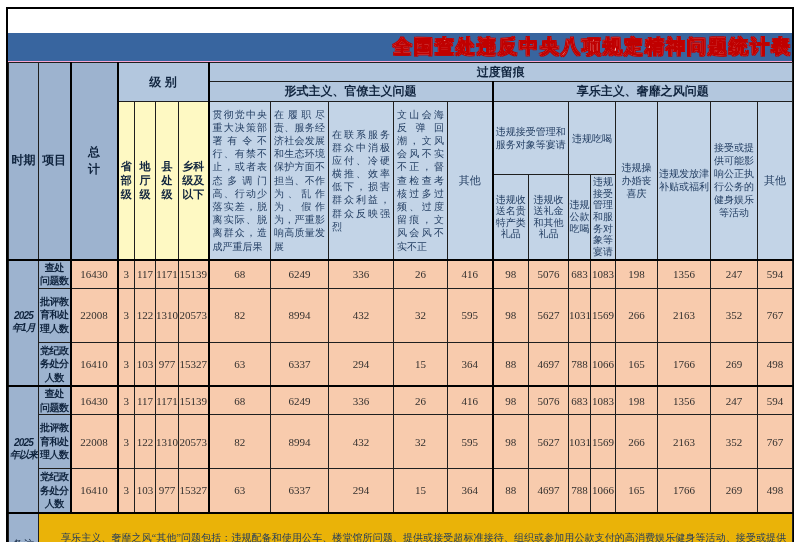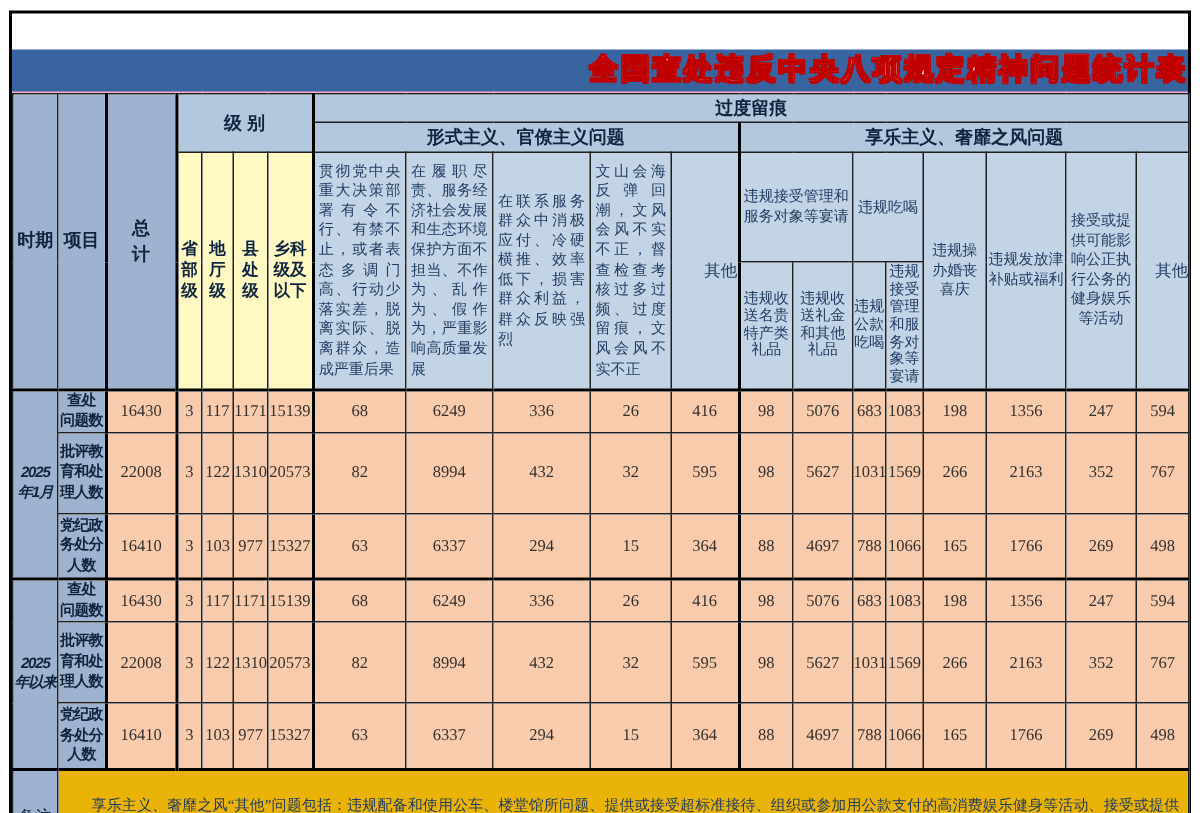--- a/index.html
+++ b/index.html
@@ -22,21 +22,21 @@
   .plabel{background:#9DB3CF;font-weight:bold;font-size:10px;letter-spacing:-0.8px;color:#10243E;font-style:italic;}
   .ilabel{background:#9DB3CF;font-weight:bold;font-size:10px;letter-spacing:-0.5px;color:#10243E;line-height:1.35;}
   .grp{background:#B3C7DE;font-weight:bold;font-size:12px;color:#10243E;}
   .lvl{background:#fef9c3;font-weight:bold;font-size:11px;color:#10243E;line-height:1.3;padding:0 1px;}
   .desc{background:#C3D4E7;font-family:"Liberation Serif",serif;font-size:10px;line-height:1.32;
         text-align:justify;padding:2px 3px;color:#1F3A5F;}
   .descc{background:#C3D4E7;font-family:"Liberation Serif",serif;font-size:10px;line-height:1.3;
         text-align:center;padding:1px;color:#1F3A5F;}
   .sub{background:#C3D4E7;font-family:"Liberation Serif",serif;font-size:10px;line-height:1.16;
         text-align:center;padding:0;color:#1F3A5F;}
-  .other{background:#C3D4E7;font-family:"Liberation Serif",serif;font-size:11px;color:#1F3A5F;text-align:right;}
+  .other{background:#C3D4E7;font-family:"Liberation Serif",serif;font-size:11px;color:#1F3A5F;}
   .num{background:#F8CBAD;font-family:"Liberation Serif",serif;font-size:11px;color:#33302E;white-space:nowrap;}
   .remarklbl{background:#9DB3CF;font-weight:normal;font-size:11px;color:#10243E;}
   .remarktd{background:#eab308;text-align:left;padding:17px 6px;}
   .remarktd div{font-family:"Liberation Serif",serif;font-size:10px;line-height:1.38;color:#1F3A5F;
         text-align:justify;text-indent:1.6em;}
   .footertd{background:#A3B9D2;padding:0;text-align:right;}
   .fbar{display:flex;justify-content:space-between;align-items:center;height:20px;
         padding:0 8px 0 18px;font-weight:bold;font-size:11px;color:#14283F;}
 </style>
 </head>

